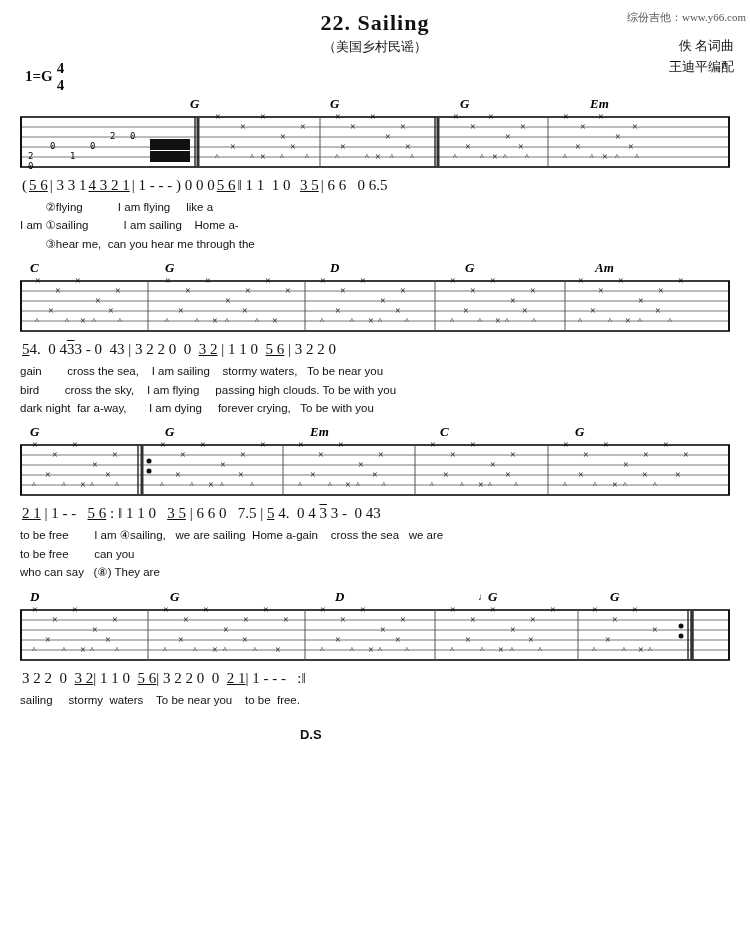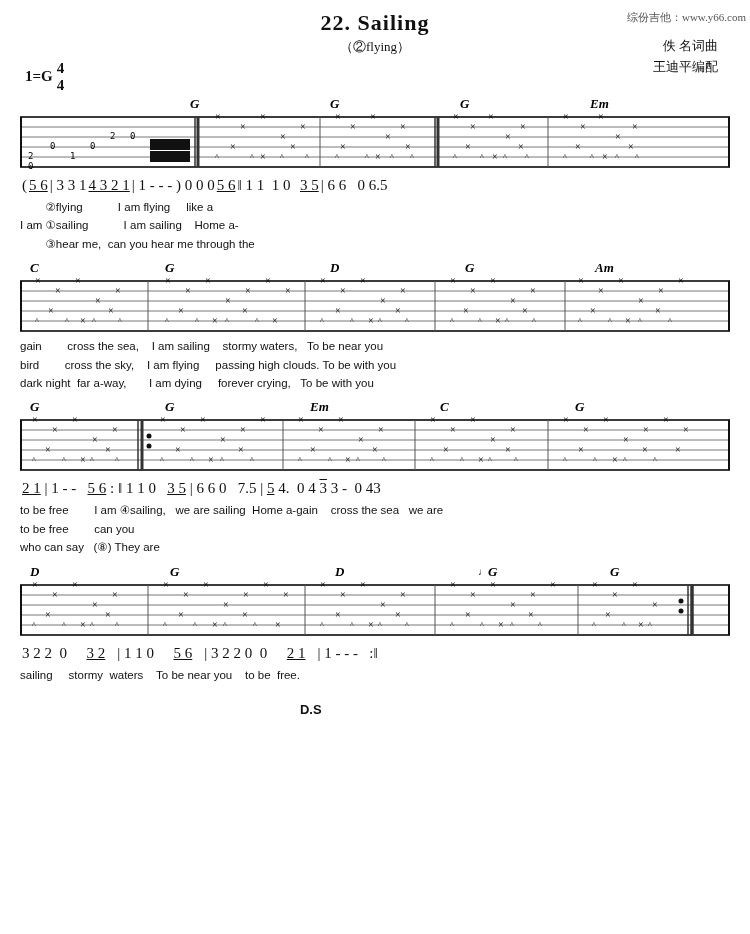--- a/index.html
+++ b/index.html
@@ -34,21 +34,21 @@
     }
     .website {
       position: absolute;
       right: 4px;
       top: 10px;
       font-size: 11px;
       color: #555;
     }
     .author-block {
       position: absolute;
-      right: 32px;
+      right: 16px;
       top: 36px;
       font-size: 13px;
       text-align: right;
       line-height: 1.6;
     }
 
     
     .time-sig {
       display: flex;
       align-items: center;
@@ -101,21 +101,21 @@
   </style>
 </head>
 <body>
 
 <div class="page">
 
   <div class="website">综份吉他：www.y66.com</div>
 
   <div class="header">
     <div class="title">22. Sailing</div>
-    <div class="subtitle">（②flying）</div>
+    <div class="subtitle">（美国乡村民谣）</div>
   </div>
 
   <div class="author-block">
     <div>佚  名词曲</div>
     <div>王迪平编配</div>
   </div>
 
   <div class="time-sig">
     <span class="key">1=G</span>
     <div class="time-frac">
@@ -336,20 +336,23 @@
         <text x="558" y="65" font-size="8">^</text>
         <text x="588" y="65" font-size="8">^</text>
         <text x="618" y="65" font-size="8">^</text>
         <text x="648" y="65" font-size="8">^</text>
         <text x="570" y="55" font-size="10">×</text>
         <text x="605" y="65" font-size="10">×</text>
         <text x="635" y="55" font-size="10">×</text>
       </svg>
     </div>
 
+    <div style="font-size:15px; font-family:'Times New Roman',serif; margin:2px 0; line-height:1.4; padding:0 2px;">
+      <span style="text-decoration:underline;">5</span><span>4.&nbsp; 0 4</span><span style="text-decoration:overline;">3</span><span>3 - 0 &nbsp;43 | 3 2 2 0&nbsp; 0 &nbsp;</span><span style="text-decoration:underline;">3 2</span><span> | 1 1 0 &nbsp;</span><span style="text-decoration:underline;">5 6</span><span> | 3 2 2 0 &nbsp;</span>
+    </div>
 
     <div class="lyric-lines">
       <div class="lyric-line">gain&nbsp;&nbsp;&nbsp;&nbsp;&nbsp;&nbsp;&nbsp;&nbsp;cross the sea,&nbsp;&nbsp;&nbsp;&nbsp;I am sailing&nbsp;&nbsp;&nbsp;&nbsp;stormy waters,&nbsp;&nbsp;&nbsp;To be near you</div>
       <div class="lyric-line">bird&nbsp;&nbsp;&nbsp;&nbsp;&nbsp;&nbsp;&nbsp;&nbsp;cross the sky,&nbsp;&nbsp;&nbsp;&nbsp;I am flying&nbsp;&nbsp;&nbsp;&nbsp;&nbsp;passing high clouds. To be with you</div>
       <div class="lyric-line">dark night&nbsp;&nbsp;far a-way,&nbsp;&nbsp;&nbsp;&nbsp;&nbsp;&nbsp;&nbsp;I am dying&nbsp;&nbsp;&nbsp;&nbsp;&nbsp;forever crying,&nbsp;&nbsp;&nbsp;To be with you</div>
     </div>
   </div>
 
   <div class="section-wrap">
     <div>
@@ -574,21 +577,21 @@
         <text x="618" y="65" font-size="10">×</text>
 
         <line x1="668" y1="22" x2="668" y2="72" stroke="#333" stroke-width="1.5"></line>
         <line x1="672" y1="22" x2="672" y2="72" stroke="#333" stroke-width="3.5"></line>
 
         <circle cx="661" cy="38" r="2.5" fill="#111"></circle>
         <circle cx="661" cy="48" r="2.5" fill="#111"></circle>
       </svg>
     </div>
 
-    <div style="font-size:15px; font-family:'Times New Roman',serif; margin:2px 0; line-height:1.4; padding:0 2px; display:flex; align-items:center; gap:12px; flex-wrap:nowrap;">
+    <div style="font-size:15px; font-family:'Times New Roman',serif; margin:2px 0; line-height:1.4; padding:0 2px; display:flex; align-items:center; gap:0; flex-wrap:nowrap;">
       <span>3 2 2 &nbsp;0 &nbsp;</span>
       <span style="text-decoration:underline;">3 2</span>
       <span> | 1 1 0 &nbsp;</span>
       <span style="text-decoration:underline;">5 6</span>
       <span> | 3 2 2 0 &nbsp;0 &nbsp;</span>
       <span style="text-decoration:underline;">2 1</span>
       <span> | 1 - - - &nbsp;&nbsp;:‖</span>
     </div>
 
     <div class="lyric-lines">

